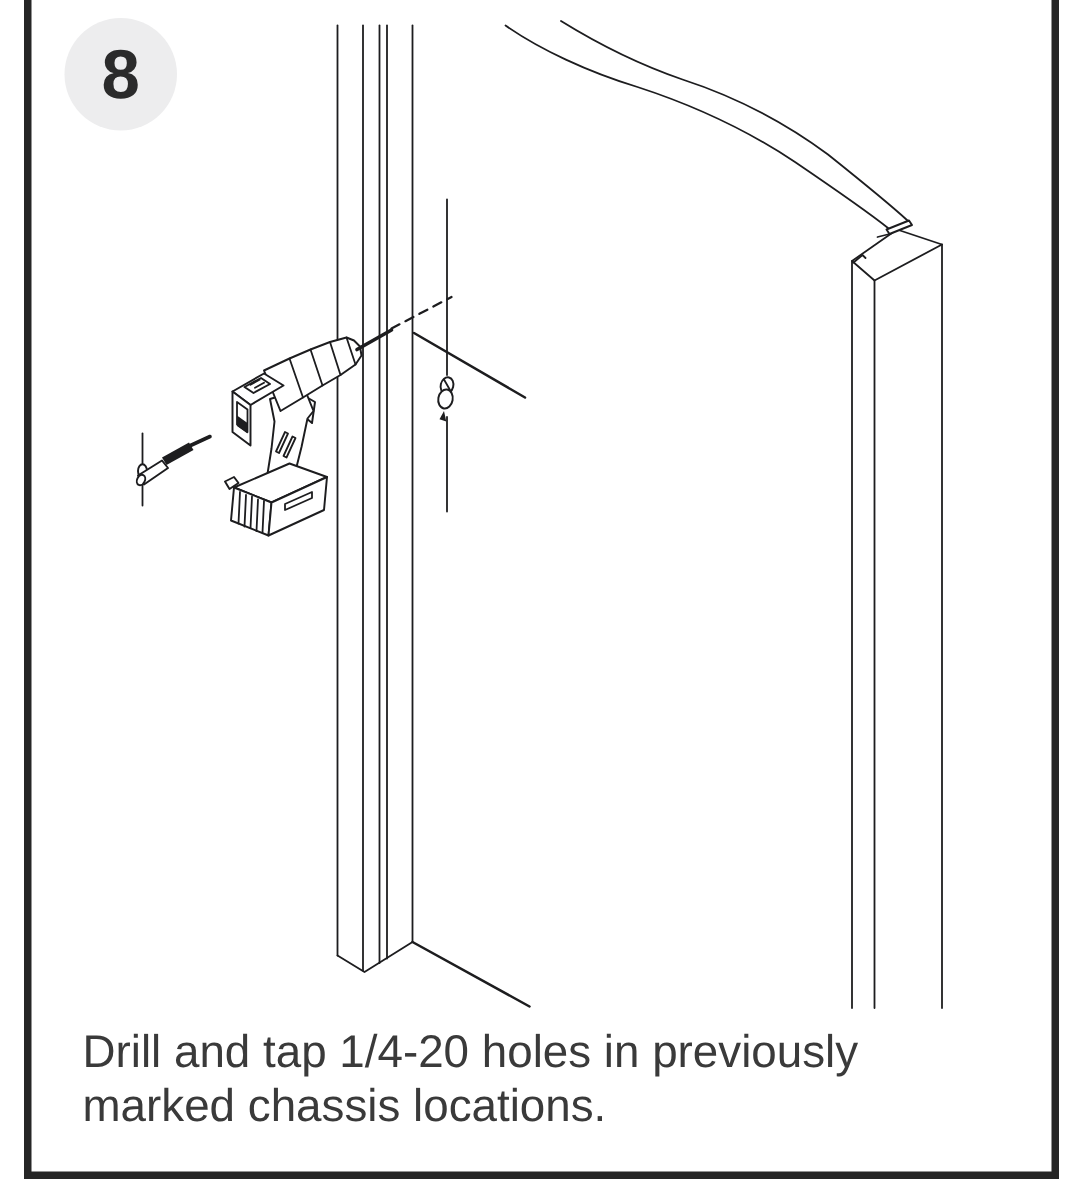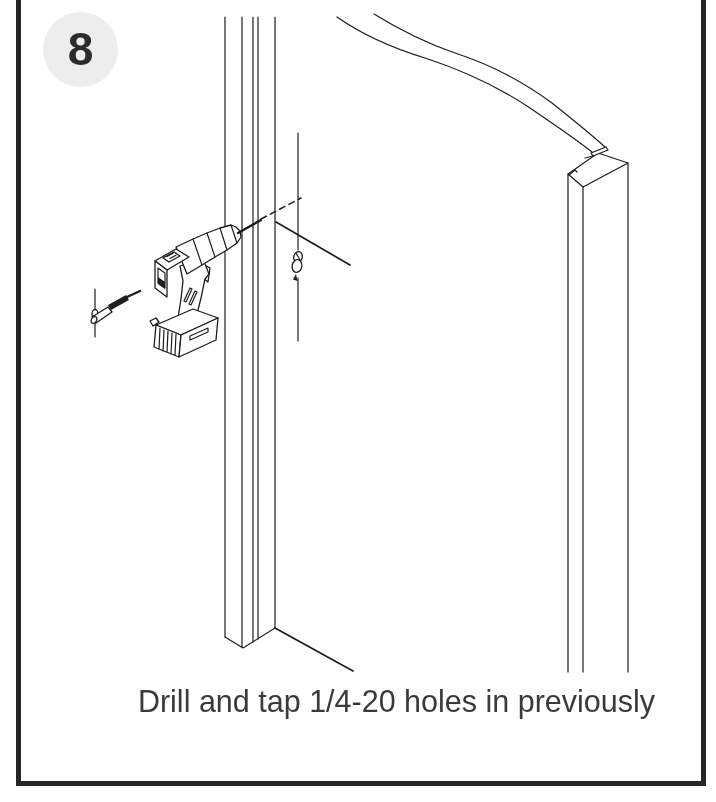--- a/index.html
+++ b/index.html
@@ -25,21 +25,21 @@
     border-radius:50%;background:var(--badge-bg);
     display:flex;align-items:center;justify-content:center;
   }
   .badge span{
     font-size:46px;font-weight:bold;color:var(--badge-text);
     transform:translateY(-1px);
   }
   .art{position:absolute;left:0;top:0;}
   .caption{
     position:absolute;left:55px;top:683px;width:600px;
-    font-size:30.5px;line-height:36px;color:var(--caption-color);text-align:right;
+    font-size:30.5px;line-height:36px;color:var(--caption-color);
   }
   
   .ln{fill:none;stroke:var(--line);stroke-width:1.2;stroke-linecap:round;stroke-linejoin:round;}
   .lnh{fill:none;stroke:var(--line);stroke-width:1.7;stroke-linecap:round;stroke-linejoin:round;}
   .fw{fill:#ffffff;stroke:var(--line);stroke-width:1.3;stroke-linejoin:round;stroke-linecap:round;}
   .fd{fill:var(--line);stroke:none;}
   .w2{stroke-width:2.4;}
   .dash{stroke-dasharray:6 4.5;stroke-width:1.5;}
 </style>
 </head>
@@ -143,13 +143,14 @@
   <g>
     <path class="ln" d="M337,17 C360,33 392,48 425,58 C465,71 500,88 530,108 C555,125 577,140 592,152"></path>
     <path class="ln" d="M374,14 C395,27 423,42 455,53 C495,66 525,83 552,103 C572,119 592,135 605,147"></path>
     <path class="fw" d="M591,153 L606,147 L608,150 L593,156 Z"></path>
     <path class="ln" d="M585,158 L593,156"></path>
   </g>
 </svg>
 
 <div class="caption">
   <div>Drill and tap 1/4-20 holes in previously</div>
+  <div>marked chassis locations.</div>
 </div>
 
 </body></html>

